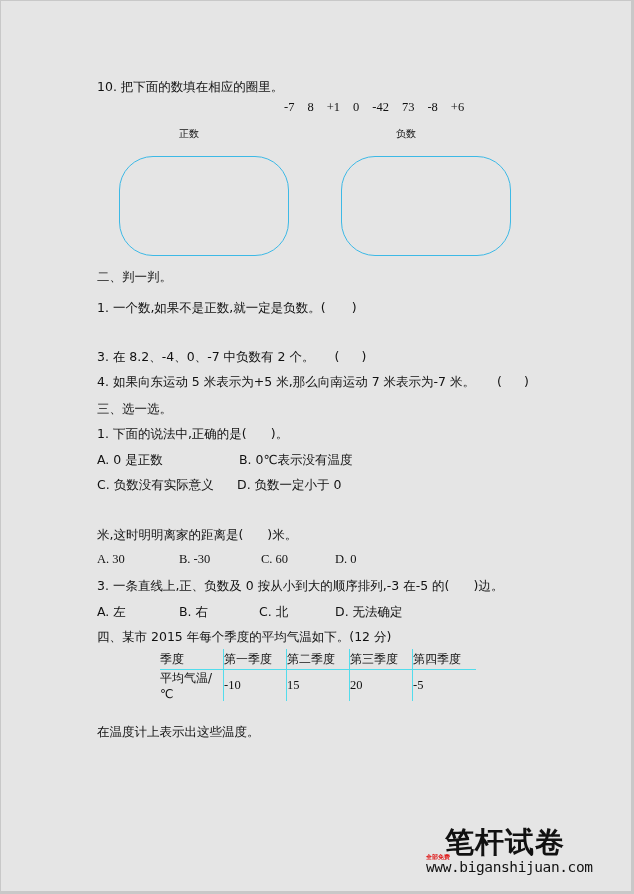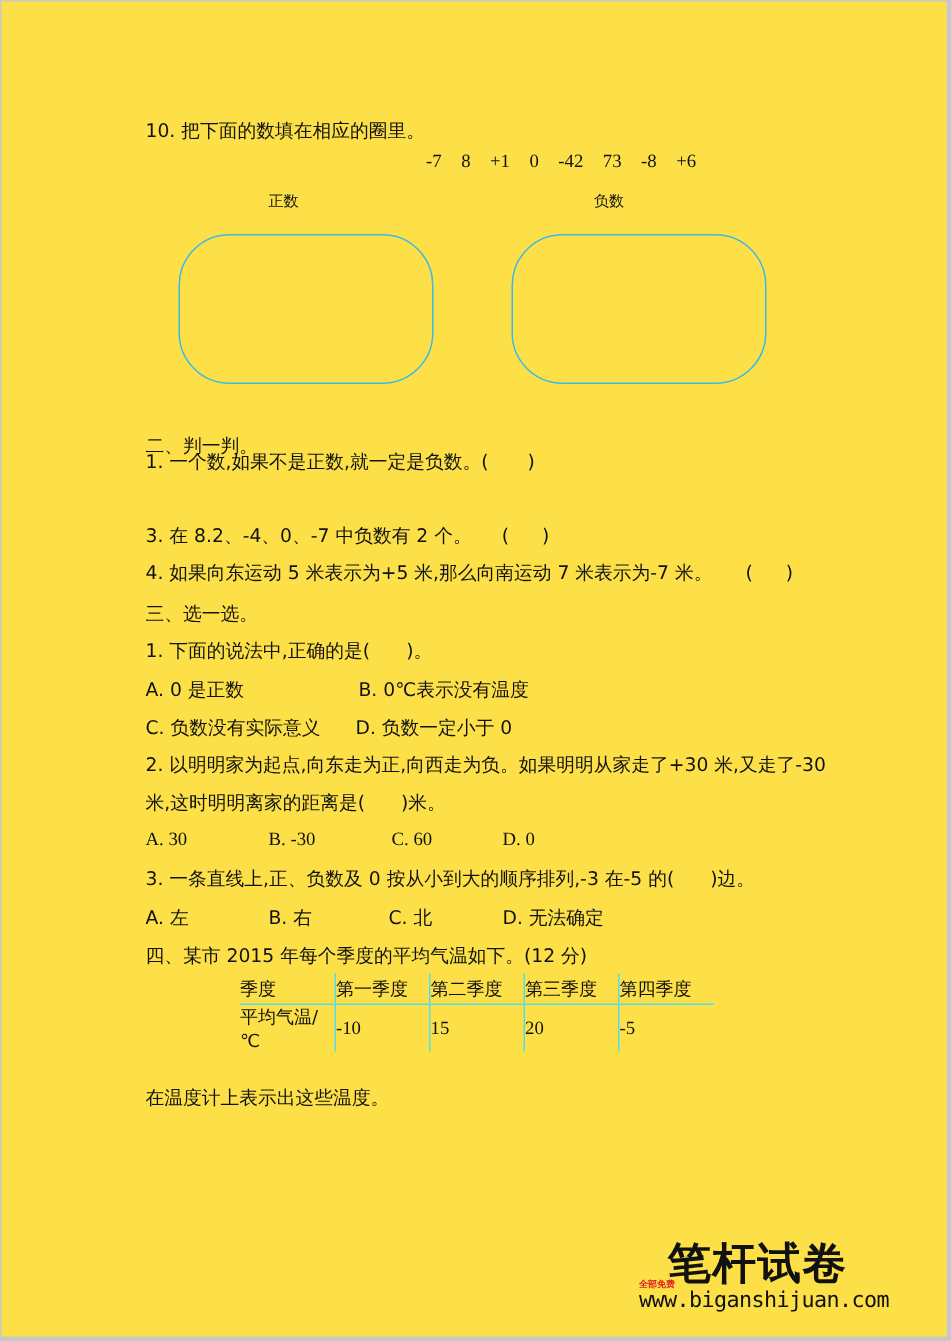--- a/index.html
+++ b/index.html
@@ -4,21 +4,21 @@
 <style>
   html, body { margin: 0; padding: 0; }
   body {
     width: 634px; height: 894px; position: relative; overflow: hidden;
     background: #c8c8c8;
     font-family: "DejaVu Sans", "Liberation Sans", sans-serif;
     color: #111;
   }
   .page {
     position: absolute; left: 1px; top: 1px; width: 630px; height: 890px;
-    background: #fde047;
+    background: #e5e5e5;
   }
   .line {
     position: absolute; left: 96px; font-size: 12.5px; line-height: 16px;
     white-space: nowrap; letter-spacing: 0px;
   }
   .serif { font-family: "Liberation Serif", "DejaVu Serif", serif; }
   .numbers-row {
     position: absolute; top: 99px; left: 283px; font-size: 12.5px;
     font-family: "Liberation Serif", "DejaVu Serif", serif; white-space: nowrap;
   }
@@ -65,41 +65,40 @@
 
   <div class="line" style="top:78px;">10. 把下面的数填在相应的圈里。</div>
   <div class="numbers-row">
     <span>-7</span><span>8</span><span>+1</span><span>0</span><span>-42</span><span>73</span><span>-8</span><span>+6</span>
   </div>
   <div class="label-box" style="left:178px;">正数</div>
   <div class="label-box" style="left:395px;">负数</div>
   <div class="oval" style="left:118px;"></div>
   <div class="oval" style="left:340px;"></div>
 
-  <div class="line" style="top:288px;">二、判一判。</div>
+  <div class="line" style="top:268px;">二、判一判。</div>
   <div class="line" style="top:299px;">
     <span>1. 一个数,如果不是正数,就一定是负数。(</span><span style="display:inline-block;width:26px;"></span><span>)</span>
   </div>
   <div class="line" style="top:348px;">
     <span>3. 在 8.2、-4、0、-7 中负数有 2 个。</span><span style="display:inline-block;width:20px;"></span><span>(</span><span style="display:inline-block;width:22px;"></span><span>)</span>
   </div>
   <div class="line" style="top:373px;">
     <span>4. 如果向东运动 5 米表示为+5 米,那么向南运动 7 米表示为-7 米。</span><span style="display:inline-block;width:22px;"></span><span>(</span><span style="display:inline-block;width:22px;"></span><span>)</span>
   </div>
 
   <div class="line" style="top:400px;">三、选一选。</div>
   <div class="line" style="top:425px;">
     <span>1. 下面的说法中,正确的是(</span><span style="display:inline-block;width:24px;"></span><span>)。</span>
   </div>
   <div class="opt" style="left:96px;top:451px;">A.  0 是正数</div>
   <div class="opt" style="left:238px;top:451px;">B.  0℃表示没有温度</div>
   <div class="opt" style="left:96px;top:476px;">C. 负数没有实际意义</div>
   <div class="opt" style="left:236px;top:476px;">D. 负数一定小于 0</div>
 
-  <div class="line" style="top:501px;">2. 以明明家为起点,向东走为正,向西走为负。如果明明从家走了+30 米,又走了-30</div>
   <div class="line" style="top:526px;text-align:center;">
     <span>米,这时明明离家的距离是(</span><span style="display:inline-block;width:24px;"></span><span>)米。</span>
   </div>
   <div class="opt serif" style="left:96px;top:551px;">A.  30</div>
   <div class="opt serif" style="left:178px;top:551px;">B.  -30</div>
   <div class="opt serif" style="left:260px;top:551px;">C.  60</div>
   <div class="opt serif" style="left:334px;top:551px;">D.  0</div>
 
   <div class="line" style="top:577px;">
     <span>3. 一条直线上,正、负数及 0 按从小到大的顺序排列,-3 在-5 的(</span><span style="display:inline-block;width:24px;"></span><span>)边。</span>

